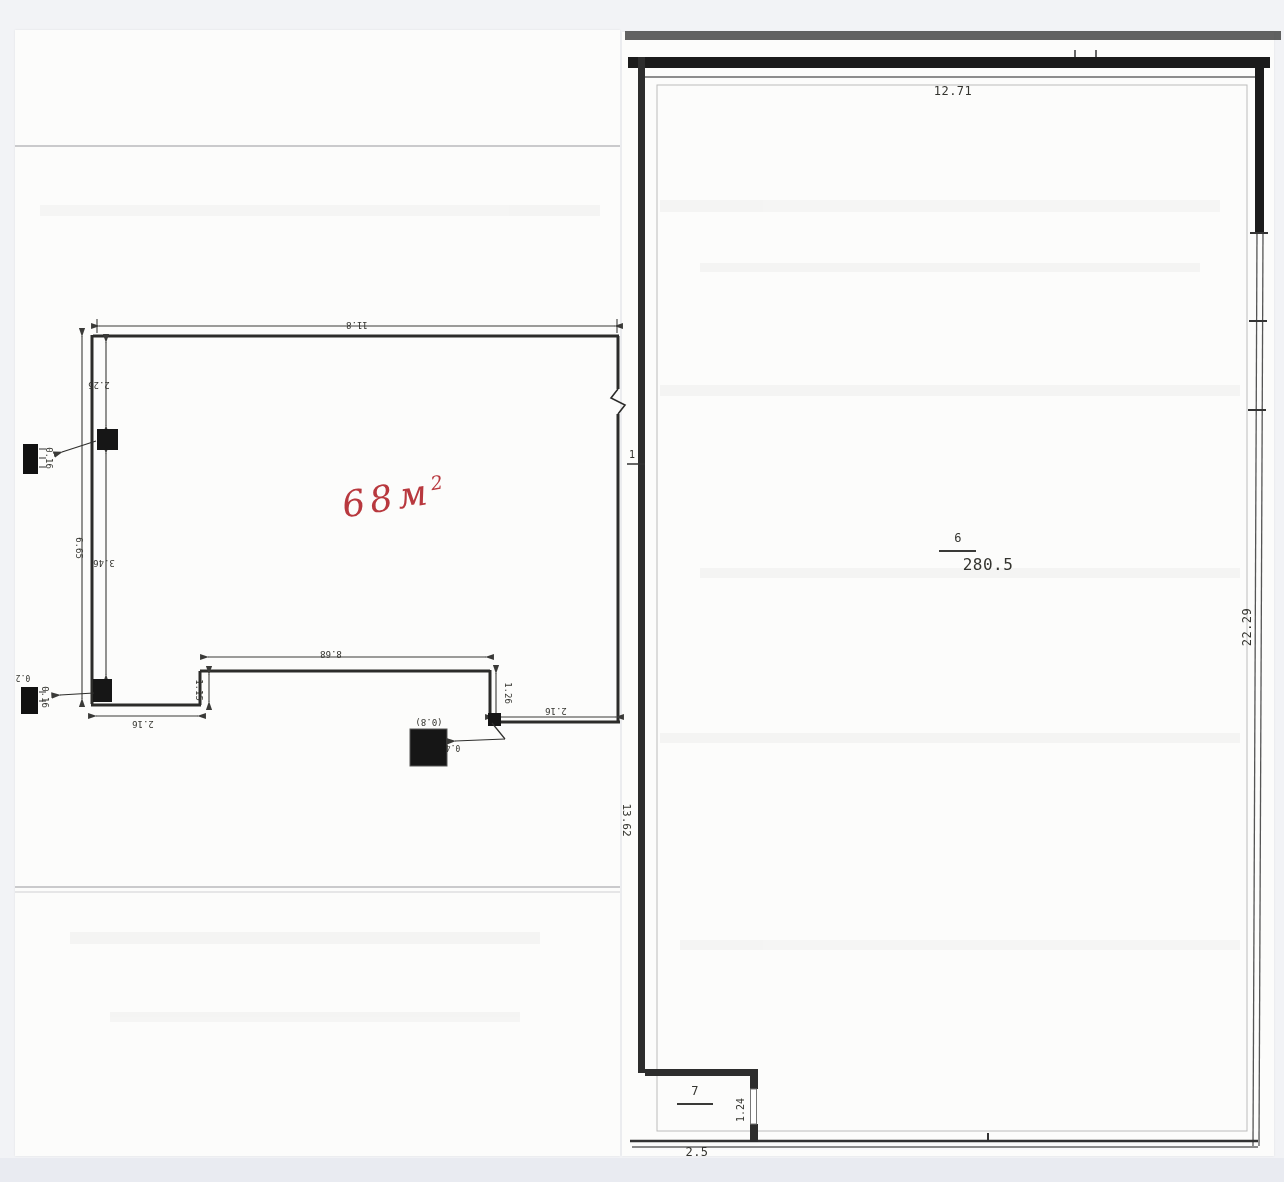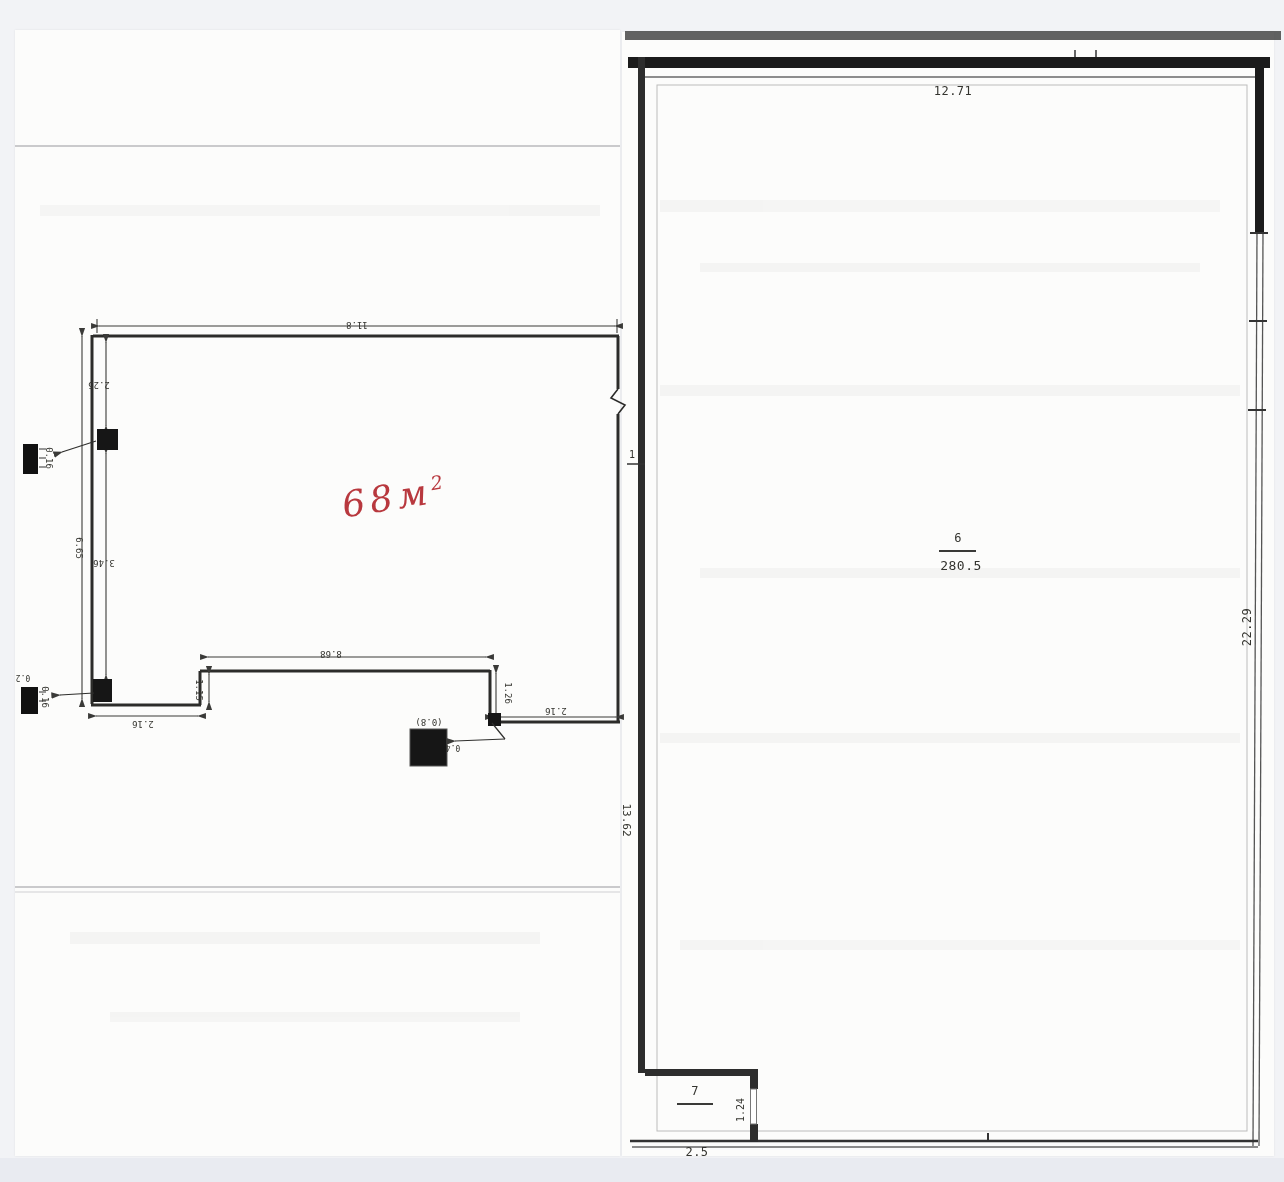--- a/index.html
+++ b/index.html
@@ -155,21 +155,21 @@
   <div class="lbl s8 r180" style="left:453px;top:747px;font-size:8px;">0.4</div>
 
   <div class="annotation">
     <span>68</span><span>м</span><sup>2</sup>
   </div>
 
   <div class="lbl s11 r0" style="left:953px;top:91px;">12.71</div>
 
   <div class="lbl s11 r0" style="left:958px;top:538px;">6</div>
   <div class="fbar" style="left:939px;top:550px;width:37px;"></div>
-  <div class="lbl s11 r0" style="left:961px;top:565px;font-size:13px;">280.5</div>
+  <div class="lbl s11 r0" style="left:988px;top:565px;font-size:16px;">280.5</div>
 
   <div class="lbl s11 rm90" style="left:1247px;top:627px;">22.29</div>
   <div class="lbl s10 r90" style="left:626px;top:820px;font-size:11px;">13.62</div>
   <div class="lbl s10 r0" style="left:632px;top:455px;">1</div>
 
   <div class="lbl s11 r0" style="left:695px;top:1091px;">7</div>
   <div class="fbar" style="left:677px;top:1103px;width:36px;"></div>
   <div class="lbl s11 r0" style="left:697px;top:1152px;">2.5</div>
   <div class="lbl s10 rm90" style="left:741px;top:1110px;">1.24</div>
 

